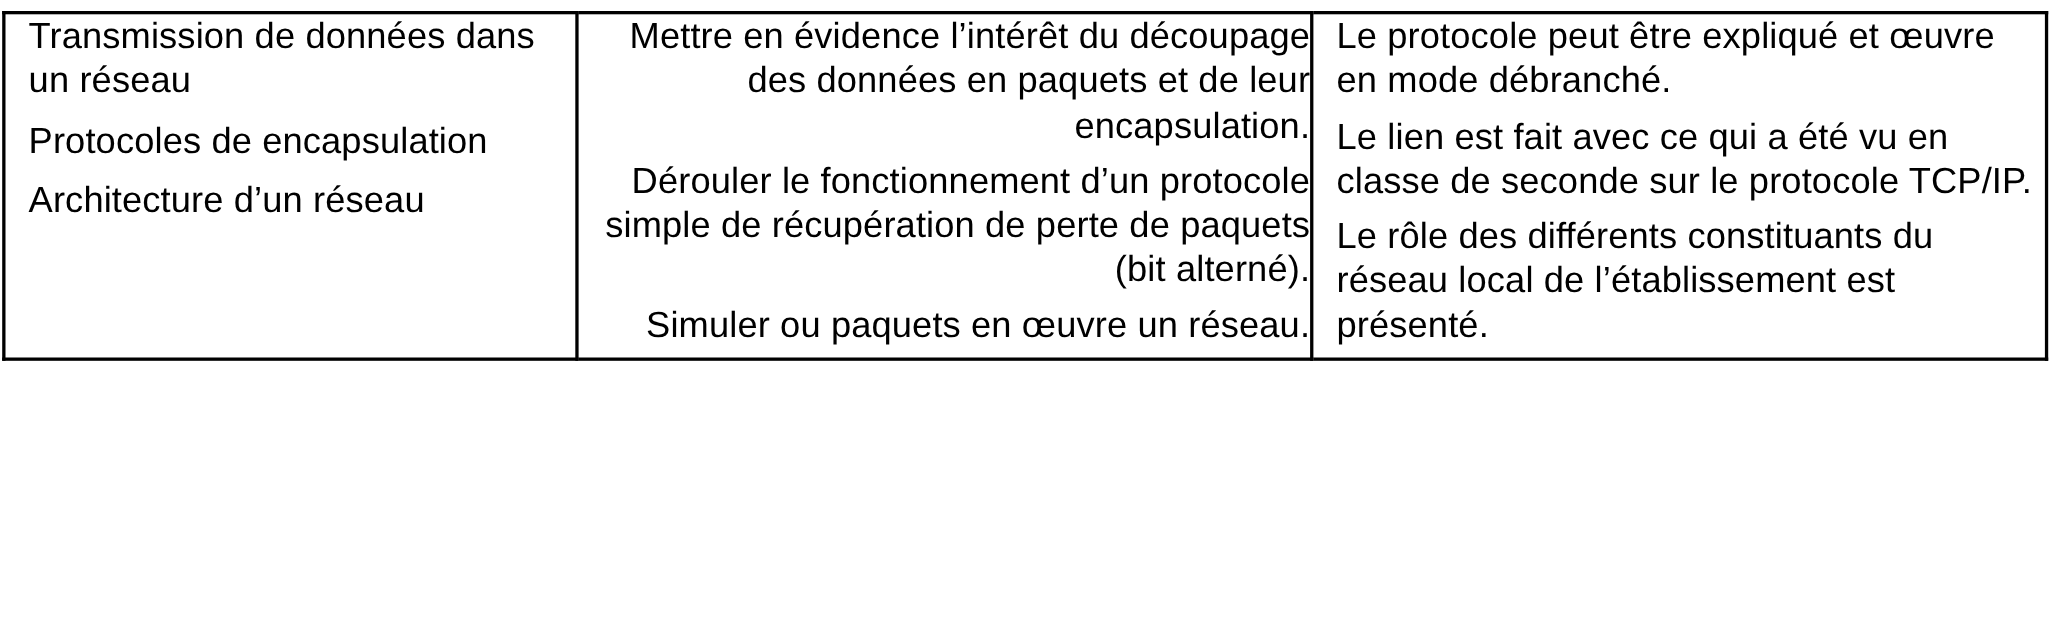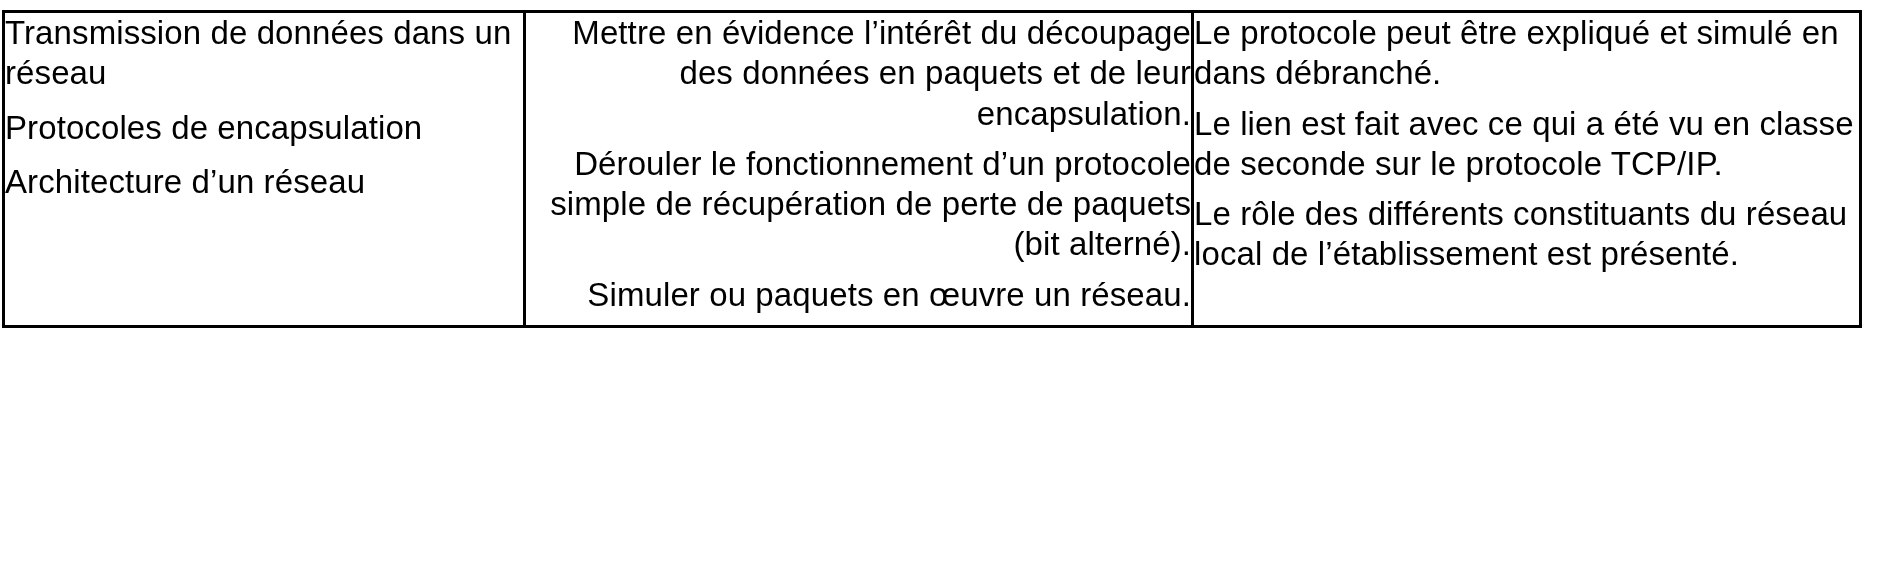--- a/index.html
+++ b/index.html
@@ -51,20 +51,21 @@
     border-top: none;
     border-bottom: none;
     border-right: none;
     padding: 4px 6px 6px 10px;
   }
   .para {
     font-size: 33px;
     line-height: 1.22;
     margin: 0 0 12px 0;
     letter-spacing: 0.1px;
+    padding-left: 21px;
   }
   .para:last-child {
     margin-bottom: 0;
   }
   .col-contenus .para {
     margin-bottom: 14px;
   }
   .col-contenus .para:last-child {
     margin-bottom: 4px;
   }
@@ -87,20 +88,20 @@
           <p class="para">Transmission de données dans un réseau</p>
           <p class="para">Protocoles de encapsulation</p>
           <p class="para">Architecture d’un réseau</p>
         </td>
         <td class="col-capacites">
           <p class="para">Mettre en évidence l’intérêt du découpage des données en paquets et de leur encapsulation.</p>
           <p class="para">Dérouler le fonctionnement d’un protocole simple de récupération de perte de paquets (bit alterné).</p>
           <p class="para">Simuler ou paquets en œuvre un réseau.</p>
         </td>
         <td class="col-commentaires">
-          <p class="para">Le protocole peut être expliqué et simulé en dans débranché.</p>
+          <p class="para">Le protocole peut être expliqué et œuvre en mode débranché.</p>
           <p class="para">Le lien est fait avec ce qui a été vu en classe de seconde sur le protocole TCP/IP.</p>
           <p class="para">Le rôle des différents constituants du réseau local de l’établissement est présenté.</p>
         </td>
       </tr>
     </tbody>
   </table>
 </div>
 
 </body></html>

